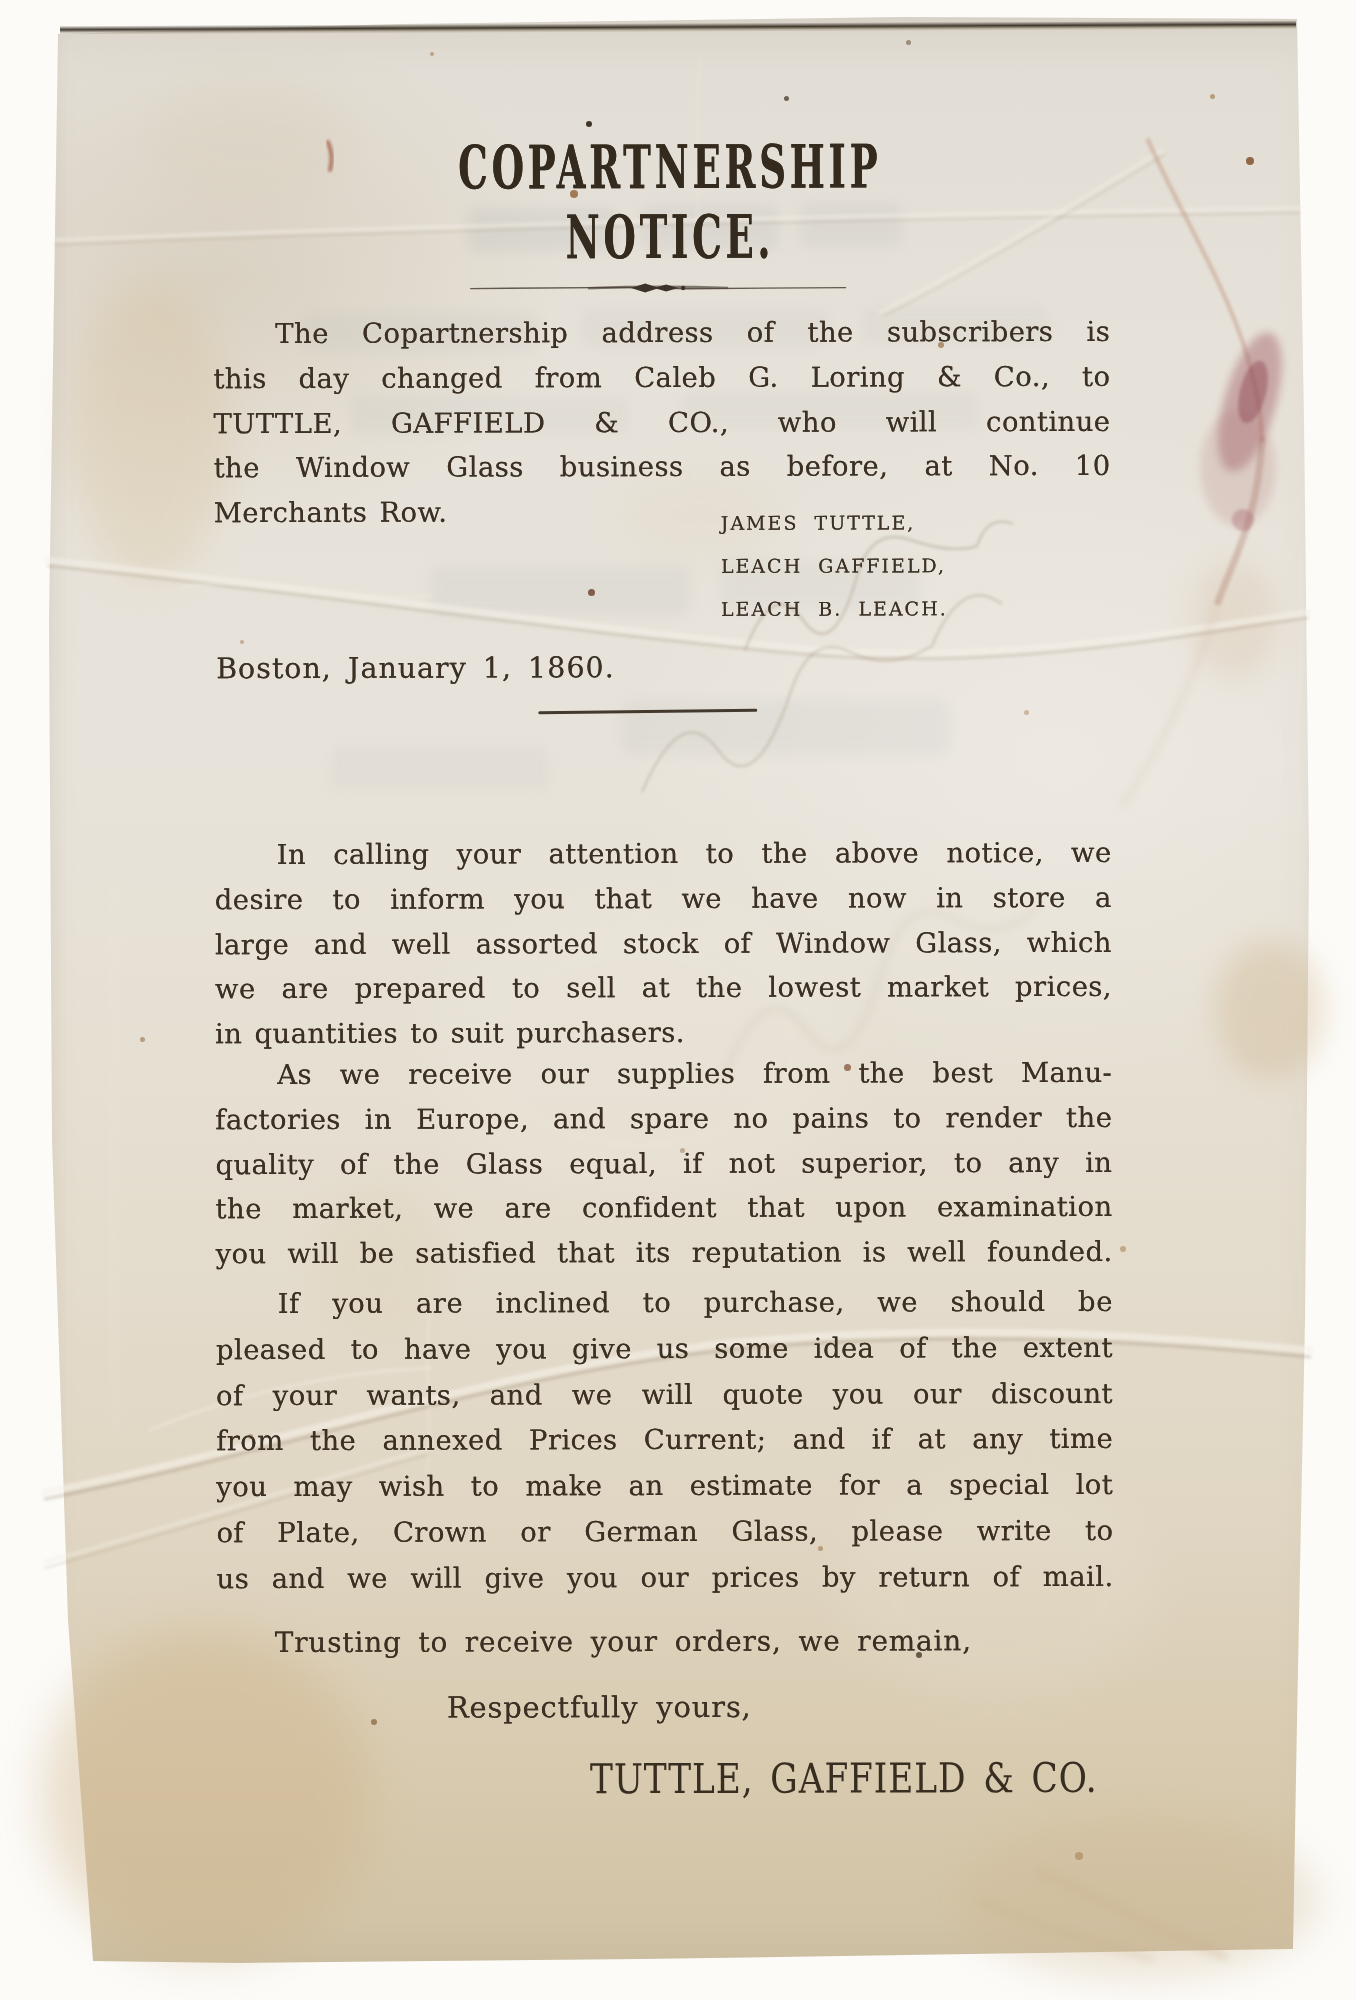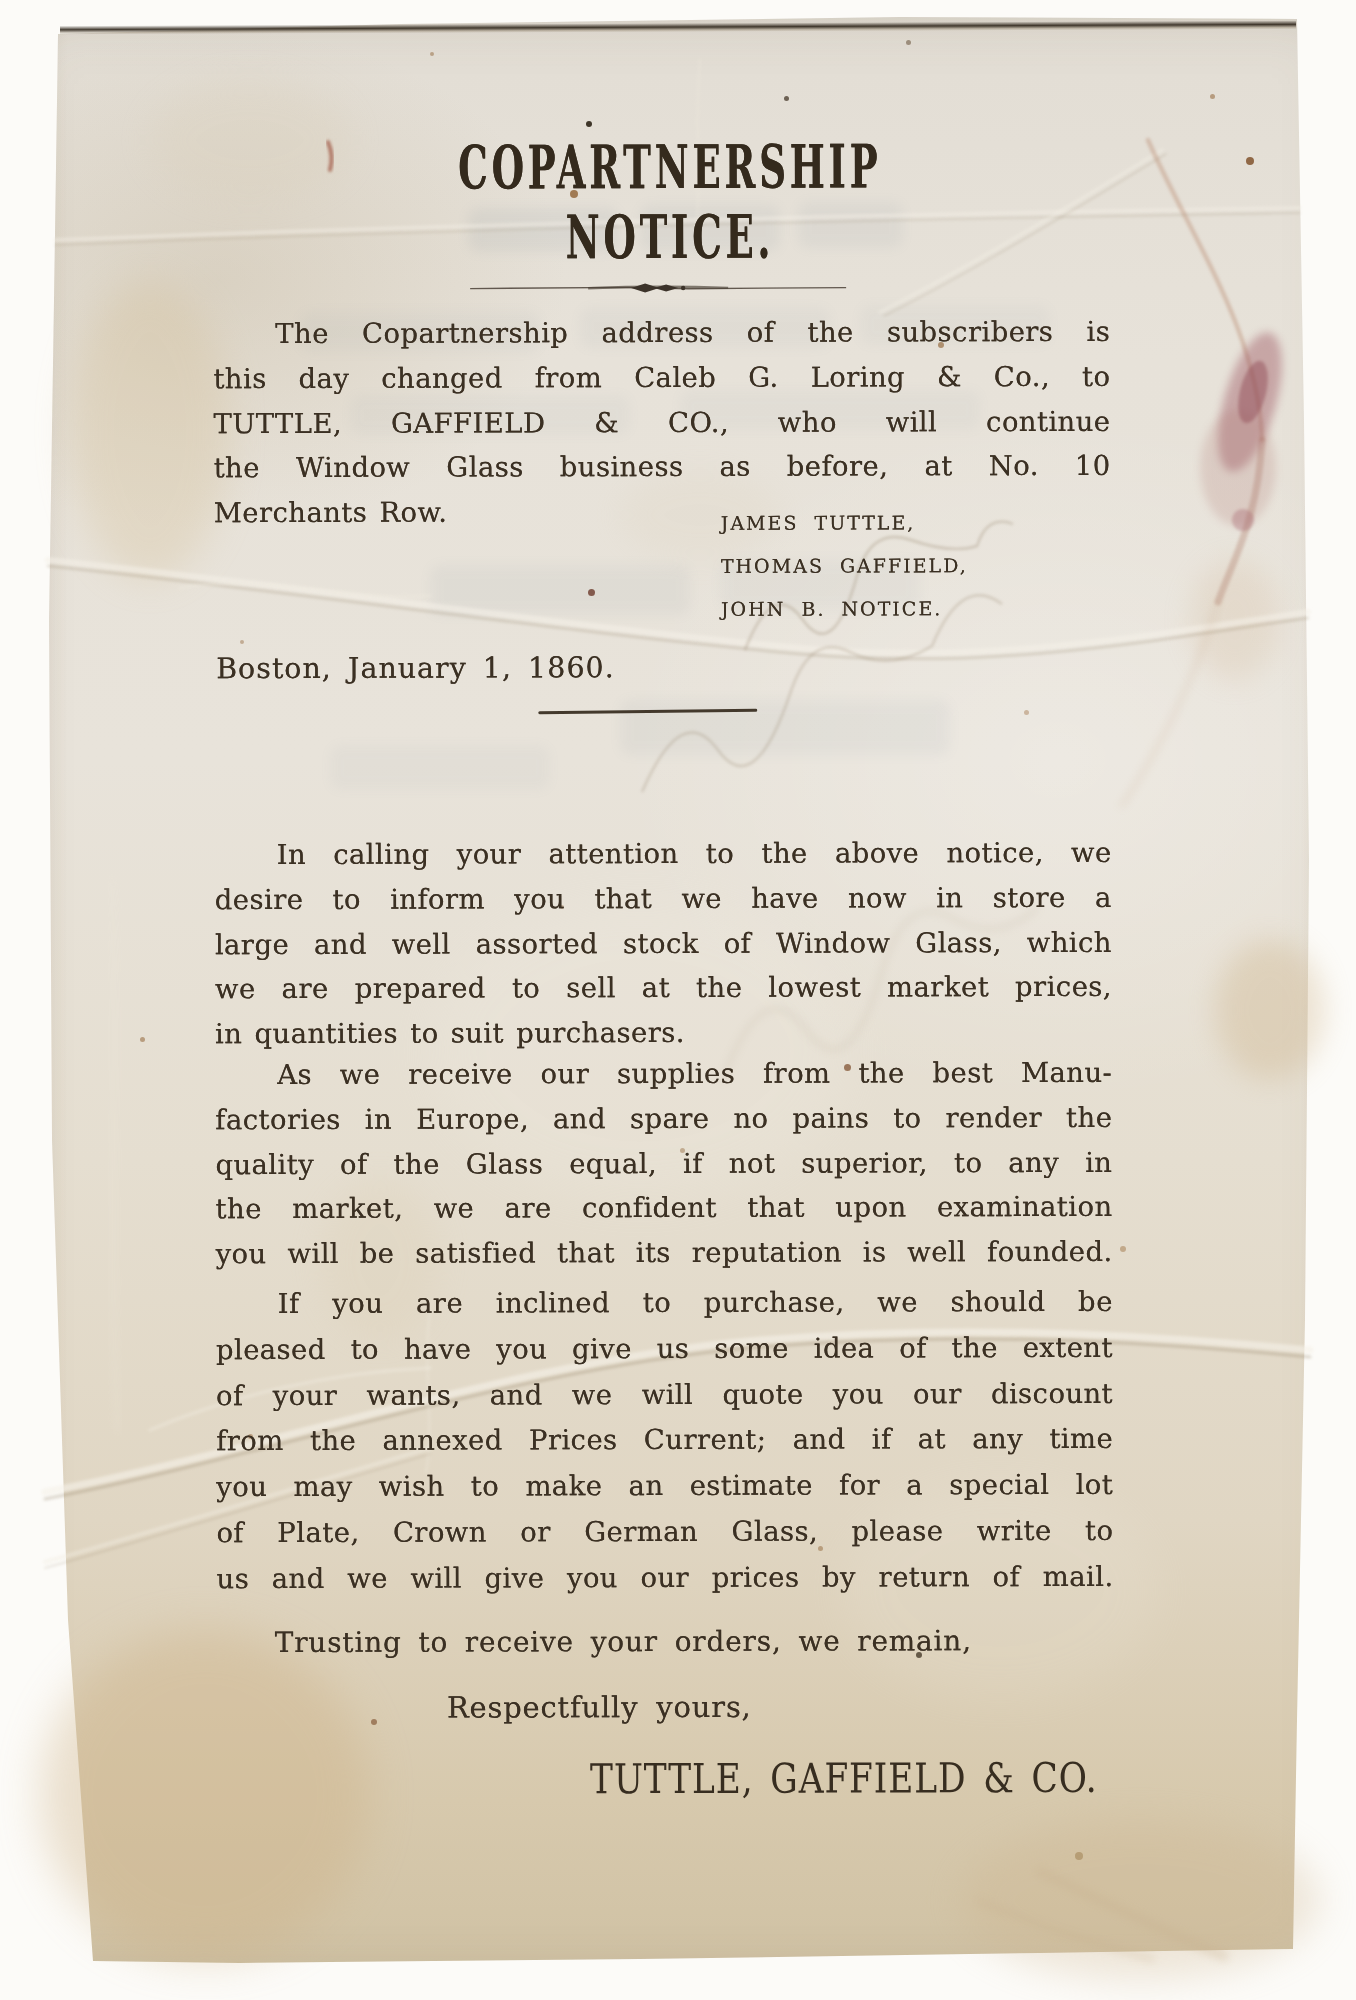--- a/index.html
+++ b/index.html
@@ -166,22 +166,22 @@
     <div class="para" style="top:310px">
       <div class="jline indent">The Copartnership address of the subscribers is</div>
       <div class="jline">this day changed from Caleb G. Loring &amp; Co., to</div>
       <div class="jline">TUTTLE, GAFFIELD &amp; CO., who will continue</div>
       <div class="jline">the Window Glass business as before, at No. 10</div>
       <div class="lline">Merchants Row.</div>
     </div>
 
     <div class="sigs">
       <div>JAMES TUTTLE,</div>
-      <div>THOMAS GAFFIELD,</div>
-      <div>JOHN B. NOTICE.</div>
+      <div>LEACH GAFFIELD,</div>
+      <div>LEACH B. LEACH.</div>
     </div>
 
     <div class="dateline1">Boston, January 1, 1860.</div>
 
     <div class="rule"></div>
 
 
     <div class="para" style="top:831px">
       <div class="jline indent">In calling your attention to the above notice, we</div>
       <div class="jline">desire to inform you that we have now in store a</div>

